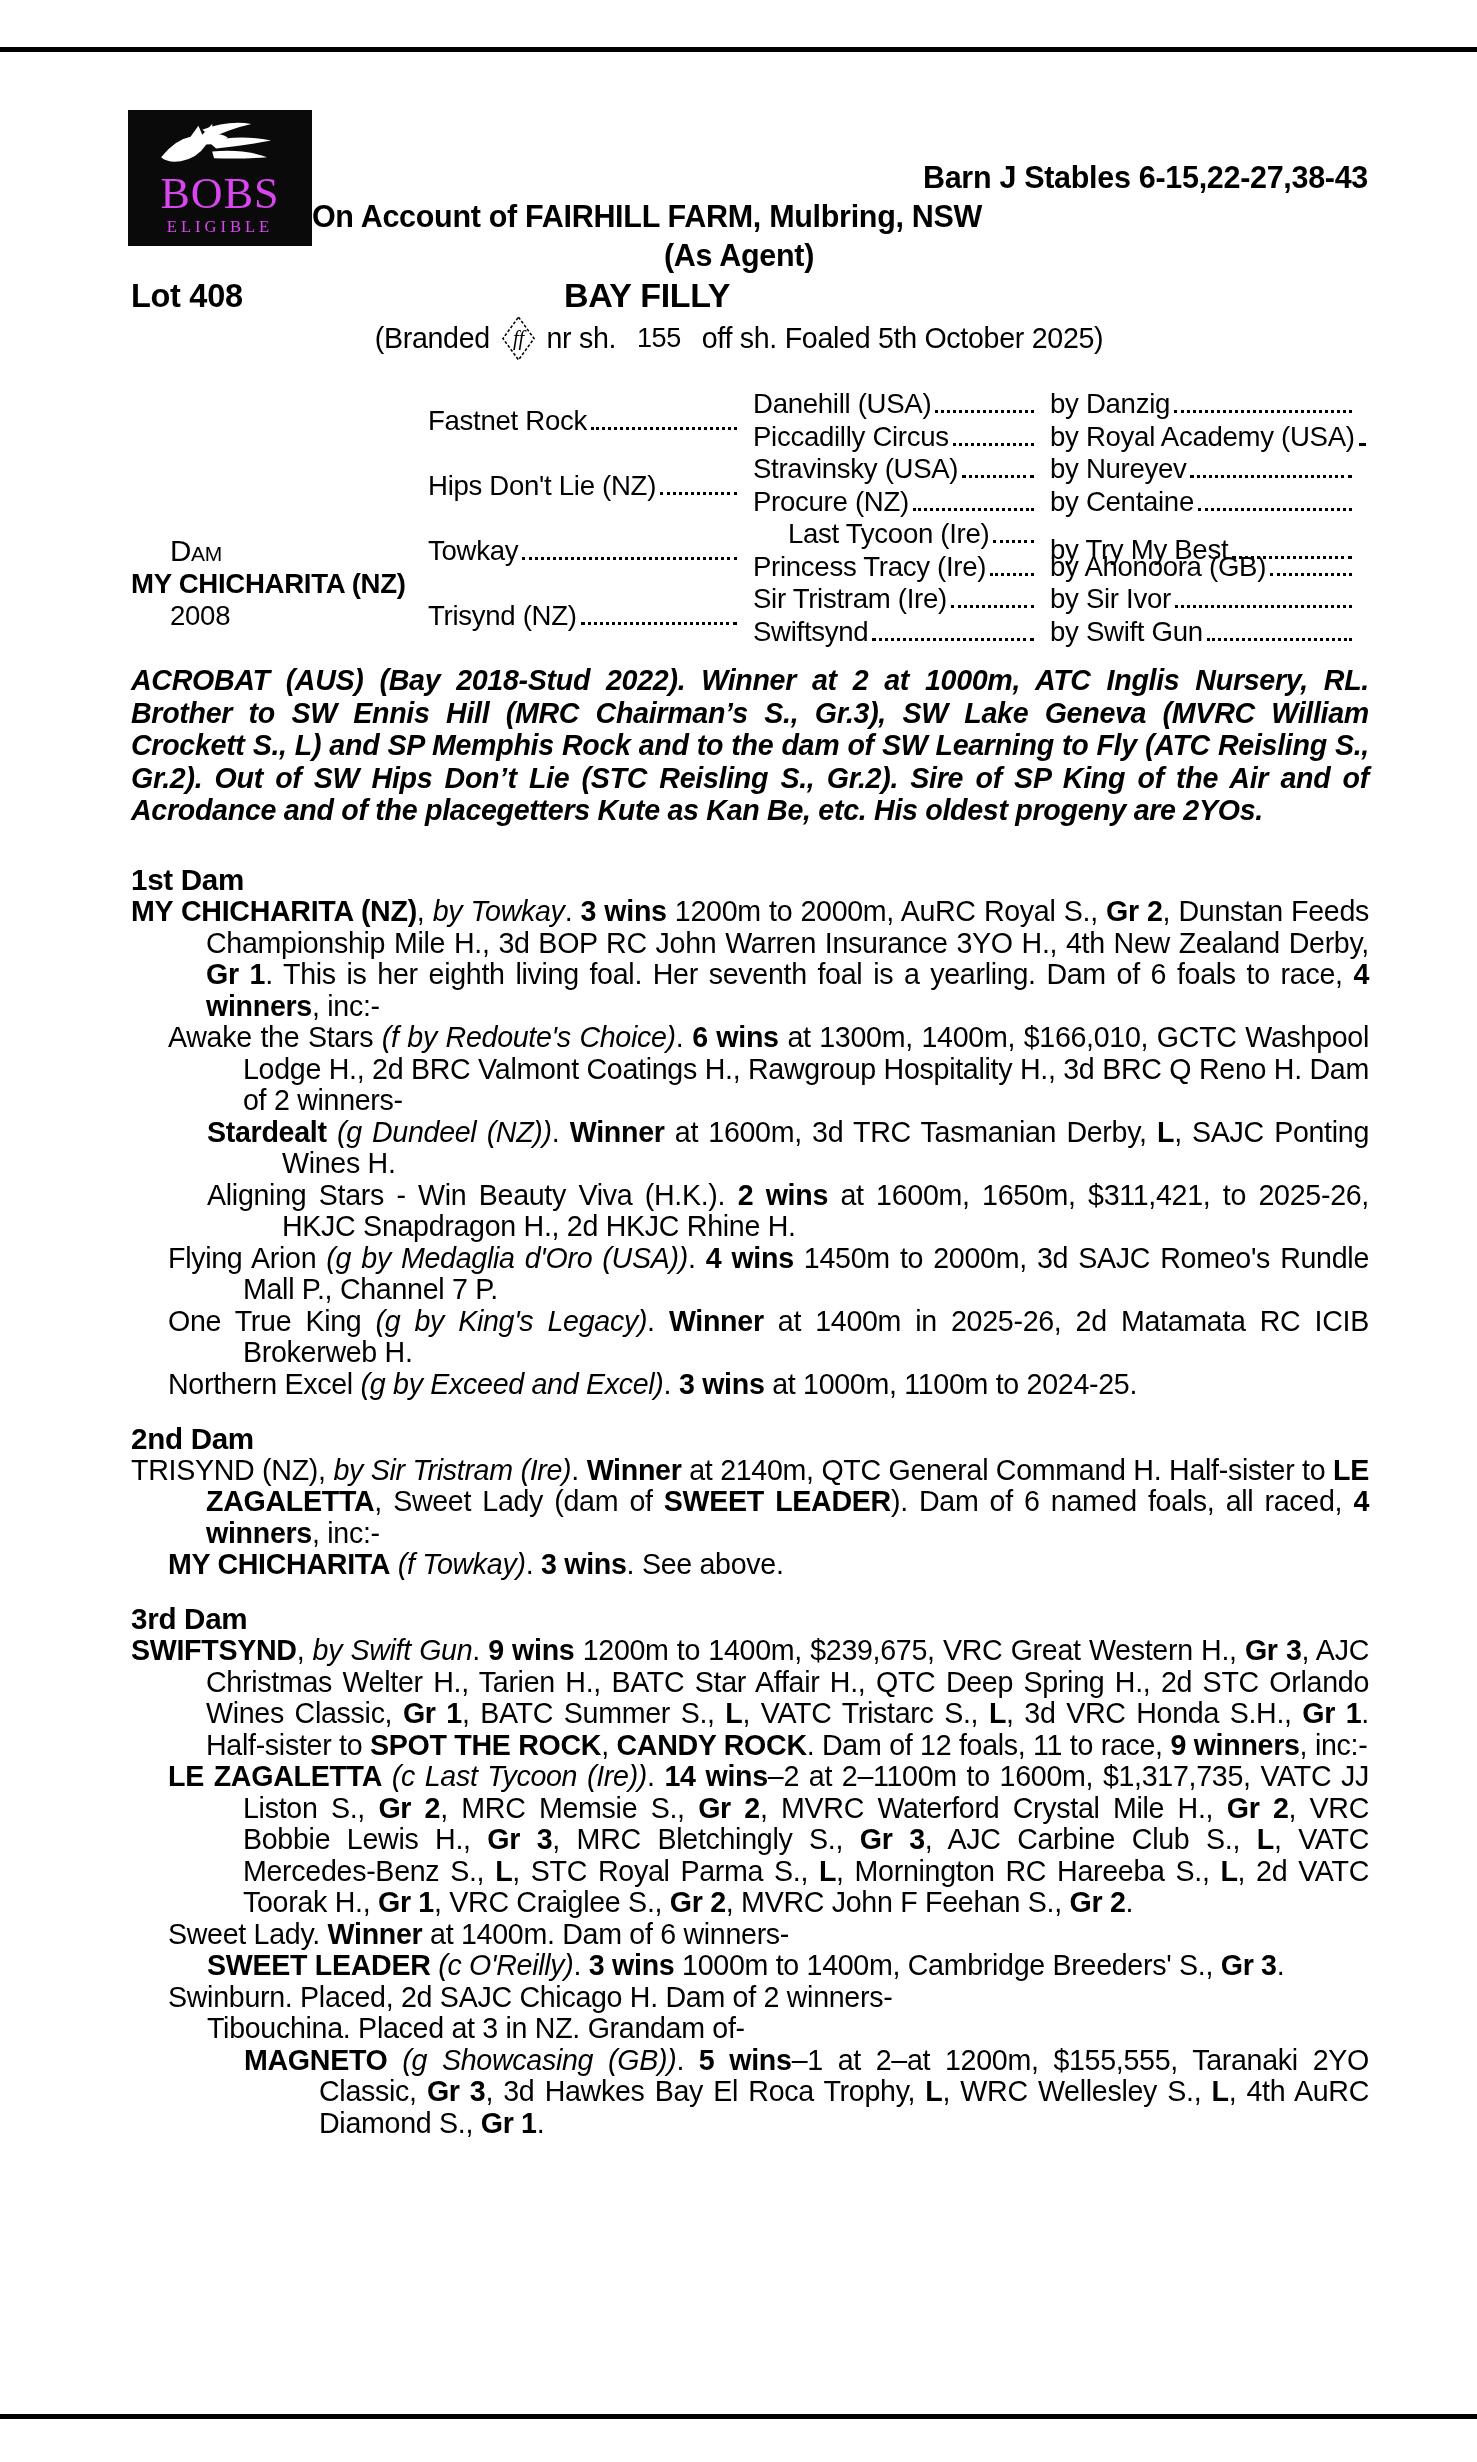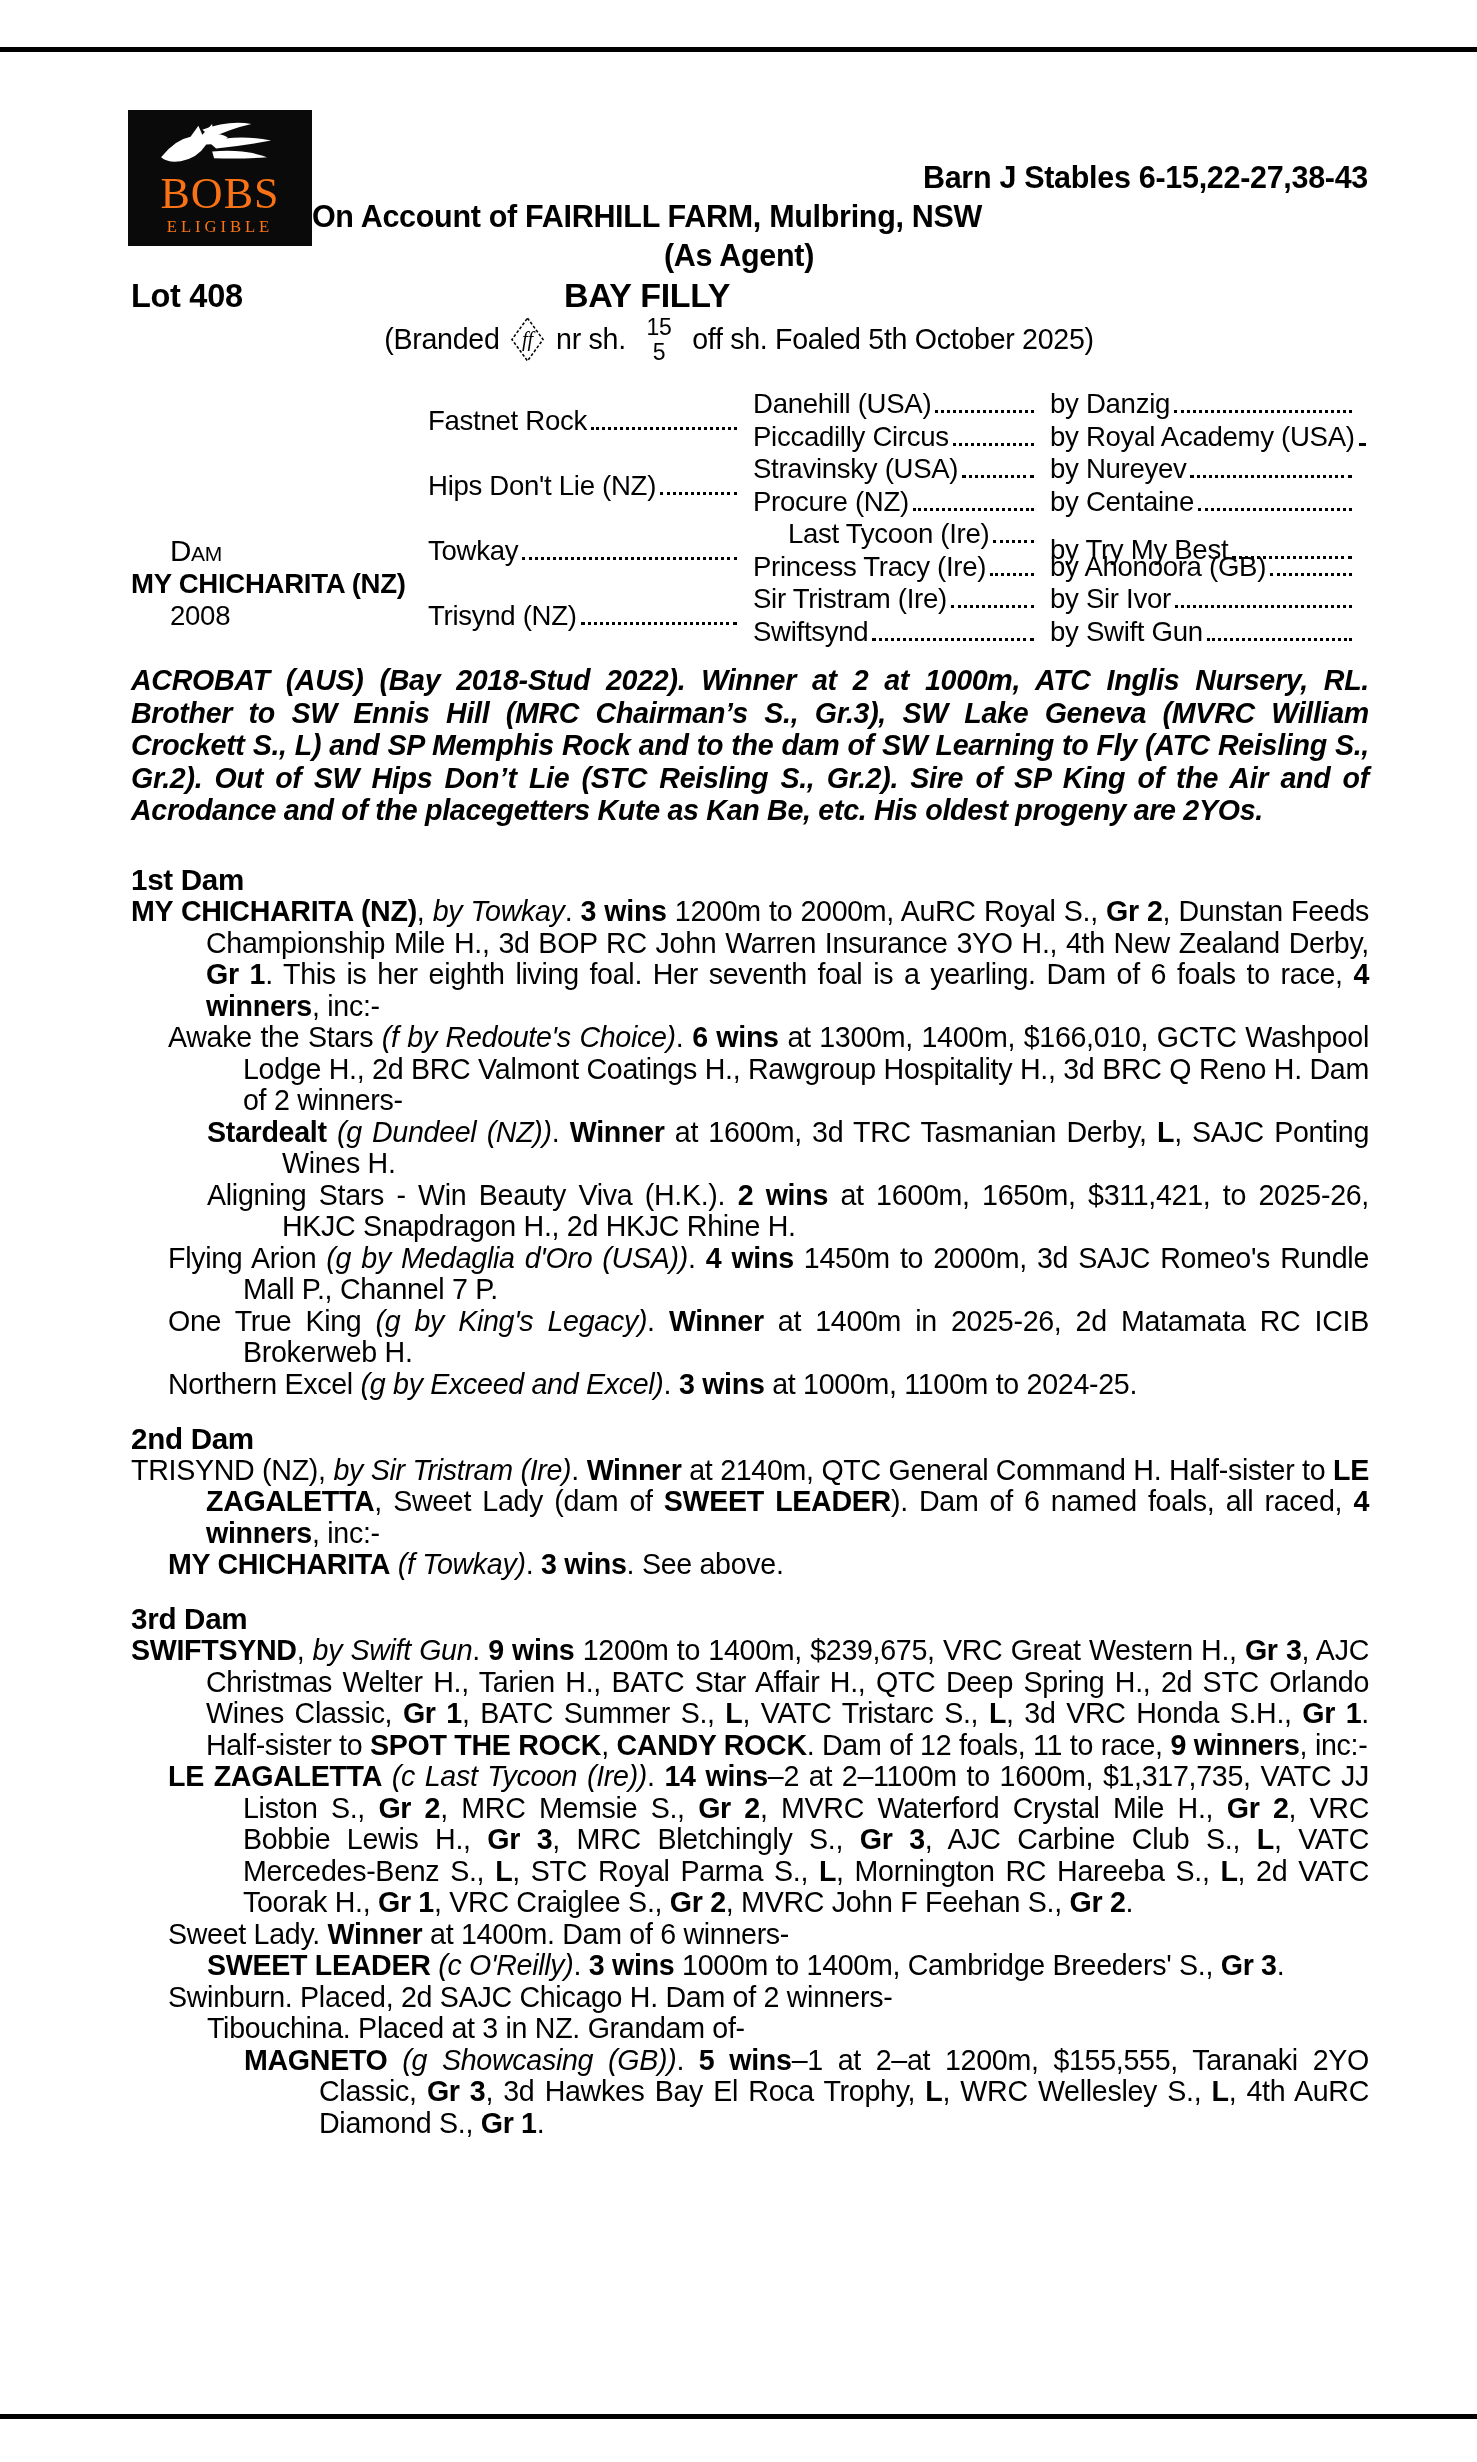--- a/index.html
+++ b/index.html
@@ -3,33 +3,33 @@
 <meta charset="utf-8">
 <style>
   html,body{margin:0;padding:0;background:#fff;}
   body{width:1478px;height:2463px;font-family:"Liberation Sans",sans-serif;color:#000;}
   .page{position:relative;width:1478px;height:2463px;background:#fff;overflow:hidden;}
   .rule{position:absolute;left:0;width:1478px;height:4.9px;background:#000;}
   .rule.top{top:47px;}
   .rule.bottom{top:2414px;}
 
   
-  .logo{position:absolute;left:128px;top:110px;width:184px;height:136px;background:#0a0a0a;color:#f97316;text-align:center;}
+  .logo{position:absolute;left:128px;top:110px;width:184px;height:136px;background:#0a0a0a;color:#d946ef;text-align:center;}
   .logo svg{display:block;margin:7.9px auto 0;}
   .logo-bobs{font-family:"Liberation Serif",serif;font-size:44px;line-height:41px;letter-spacing:1px;}
   .logo-elig{font-family:"Liberation Serif",serif;font-size:16.7px;line-height:19.7px;letter-spacing:3.9px;margin-top:3px;}
 
   
   .hdr-barn{position:absolute;top:160px;right:110px;font-weight:bold;font-size:30.5px;letter-spacing:-0.3px;}
   .hdr-account{position:absolute;top:199px;left:0;width:1294px;text-align:center;font-weight:bold;font-size:30.5px;letter-spacing:-0.3px;}
   .hdr-agent{position:absolute;top:238px;left:0;width:1478px;text-align:center;font-weight:bold;font-size:30.5px;letter-spacing:-0.3px;}
   .lot{position:absolute;top:278px;left:131px;font-weight:bold;font-size:32.5px;letter-spacing:-0.3px;}
   .title{position:absolute;top:276px;left:0;width:1294px;text-align:center;font-weight:bold;font-size:34px;letter-spacing:-0.3px;}
   .branded{position:absolute;top:315px;left:0;width:1478px;display:flex;justify-content:center;align-items:center;gap:10.8px;font-size:28.6px;letter-spacing:-0.3px;}
-  .frac{display:inline-flex;flex-direction:column;align-items:center;font-size:23px;line-height:24.6px;margin:0 9.9px;}
+  .frac{display:inline-flex;flex-direction:row;align-items:center;font-size:27px;line-height:24.6px;margin:0 9.9px;}
 
   
   .ped{position:absolute;left:131px;top:388px;width:1238px;display:grid;
        grid-template-columns:297px 325px 297px 318px;grid-auto-rows:32.5px;
        font-size:27.6px;letter-spacing:-0.3px;}
   .pcol1a{grid-column:1;grid-row:1/5;display:flex;flex-direction:column;justify-content:center;}
   .pcol1b{grid-column:1;grid-row:5/9;display:flex;flex-direction:column;justify-content:center;}
   .sc{font-variant:small-caps;font-size:29.6px;padding-left:39px;}
   .pname-bold{font-weight:bold;}
   .pyear{padding-left:39px;}

